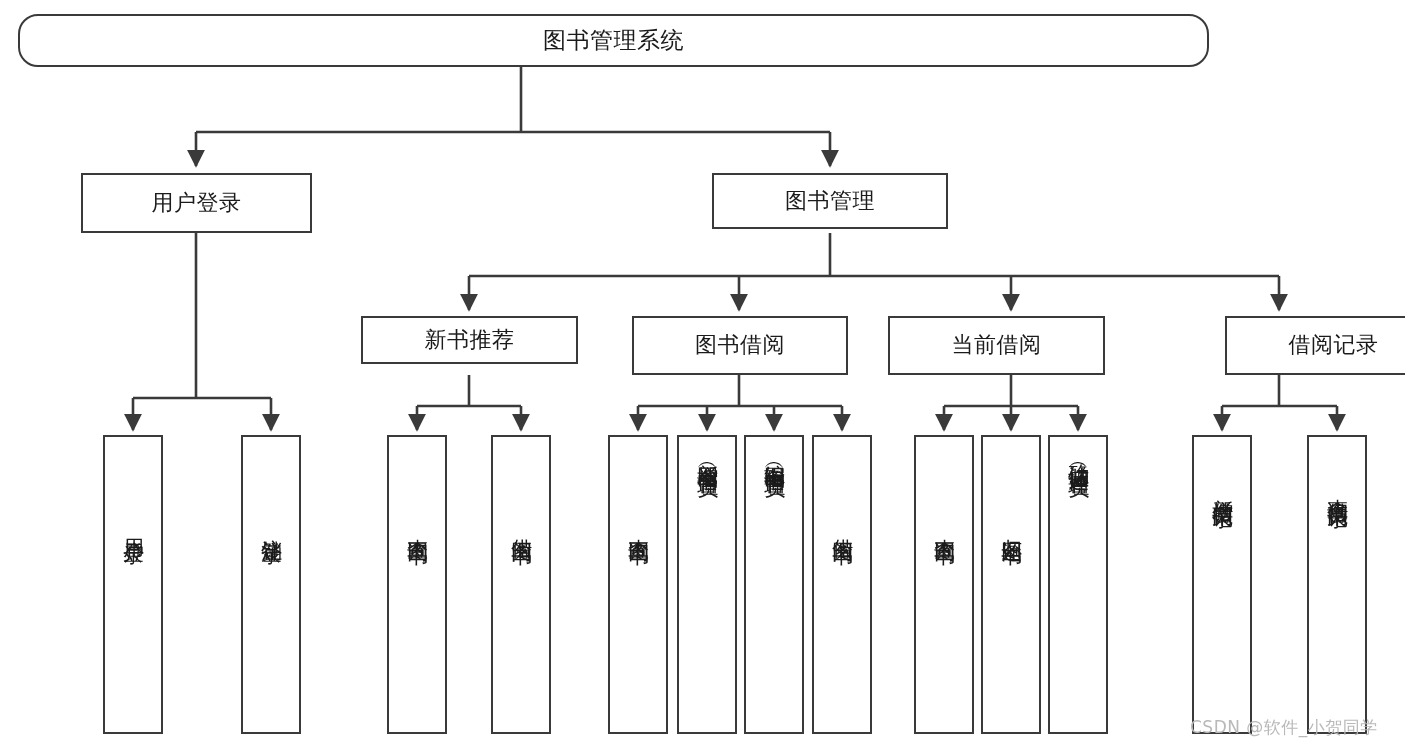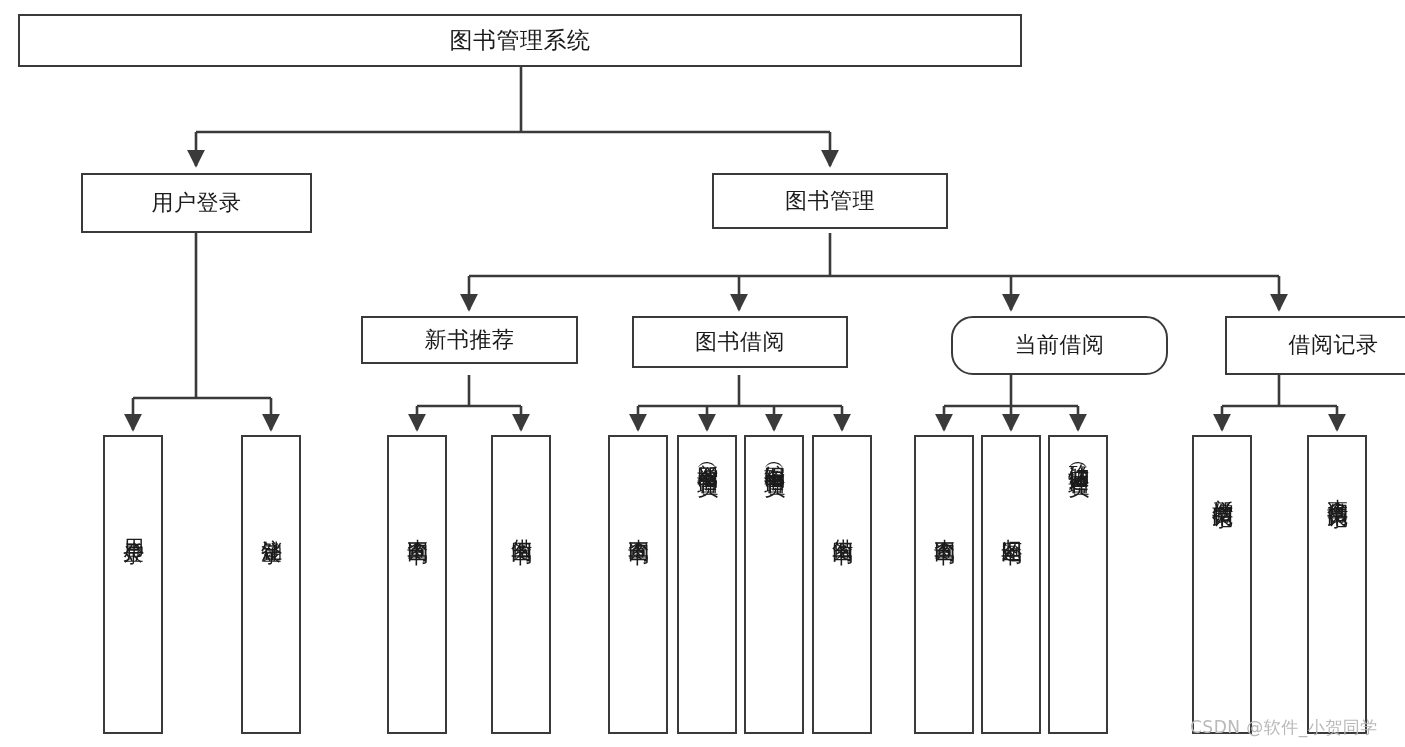--- a/index.html
+++ b/index.html
@@ -115,38 +115,38 @@
       <path d="M 1011 406 L 1011 430" marker-end="url(#arrow)"></path>
       <path d="M 1078 406 L 1078 430" marker-end="url(#arrow)"></path>
 
       <path d="M 1279 375 L 1279 406"></path>
       <path d="M 1222 406 L 1337 406"></path>
       <path d="M 1222 406 L 1222 430" marker-end="url(#arrow)"></path>
       <path d="M 1337 406 L 1337 430" marker-end="url(#arrow)"></path>
     </g>
   </svg>
 
-  <div class="node root" style="left:18px; top:14px; width:1004px; height:53px;">
+  <div class="node root" style="left:18px; top:14px; width:1191px; height:53px;border-radius:20px;">
     <span class="label">图书管理系统</span>
   </div>
 
   <div class="node lvl2" style="left:81px; top:173px; width:231px; height:60px;">
     <span class="label">用户登录</span>
   </div>
   <div class="node lvl2" style="left:712px; top:173px; width:236px; height:56px;">
     <span class="label">图书管理</span>
   </div>
 
   <div class="node lvl3" style="left:361px; top:316px; width:217px; height:48px;">
     <span class="label">新书推荐</span>
   </div>
-  <div class="node lvl3" style="left:632px; top:316px; width:216px; height:52px;">
+  <div class="node lvl3" style="left:632px; top:316px; width:216px; height:59px;">
     <span class="label">图书借阅</span>
   </div>
-  <div class="node lvl3" style="left:951px; top:316px; width:217px; height:59px;border-radius:22px;">
+  <div class="node lvl3" style="left:888px; top:316px; width:217px; height:59px;">
     <span class="label">当前借阅</span>
   </div>
   <div class="node lvl3" style="left:1225px; top:316px; width:217px; height:59px;">
     <span class="label">借阅记录</span>
   </div>
 
   <div class="node leaf" style="left:103px; top:435px; width:60px; height:299px; padding-top:85px;">
     <span class="label">用户登录</span>
   </div>
   <div class="node leaf" style="left:241px; top:435px; width:60px; height:299px; padding-top:85px;">

